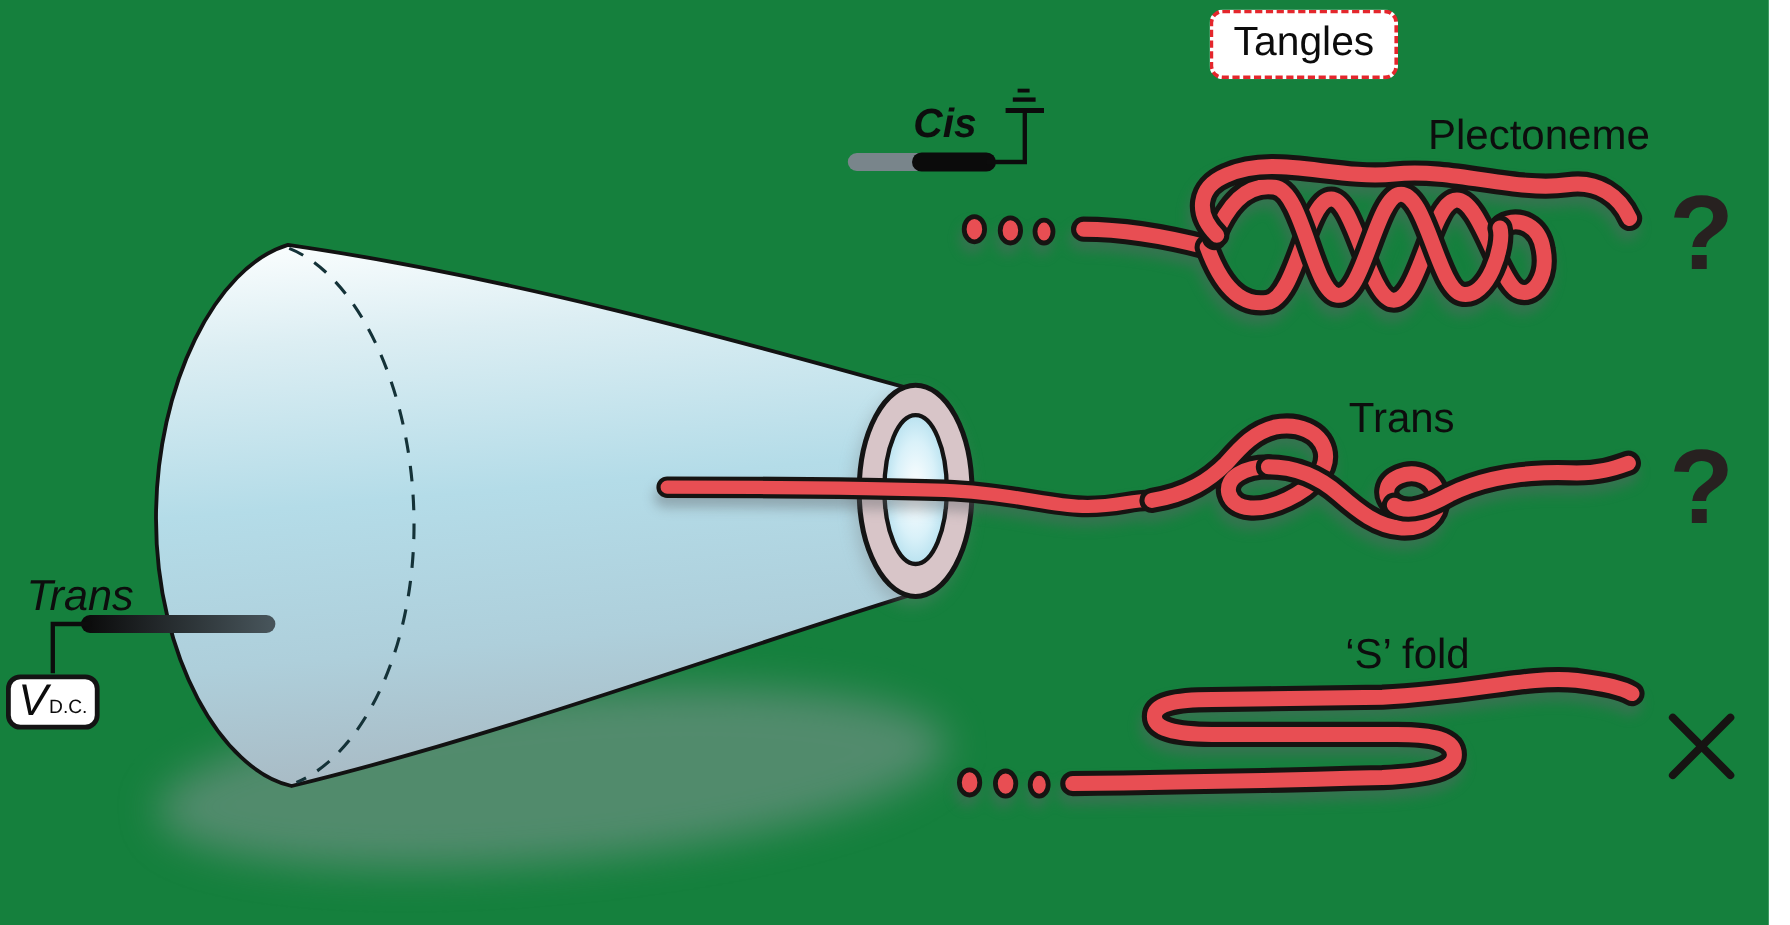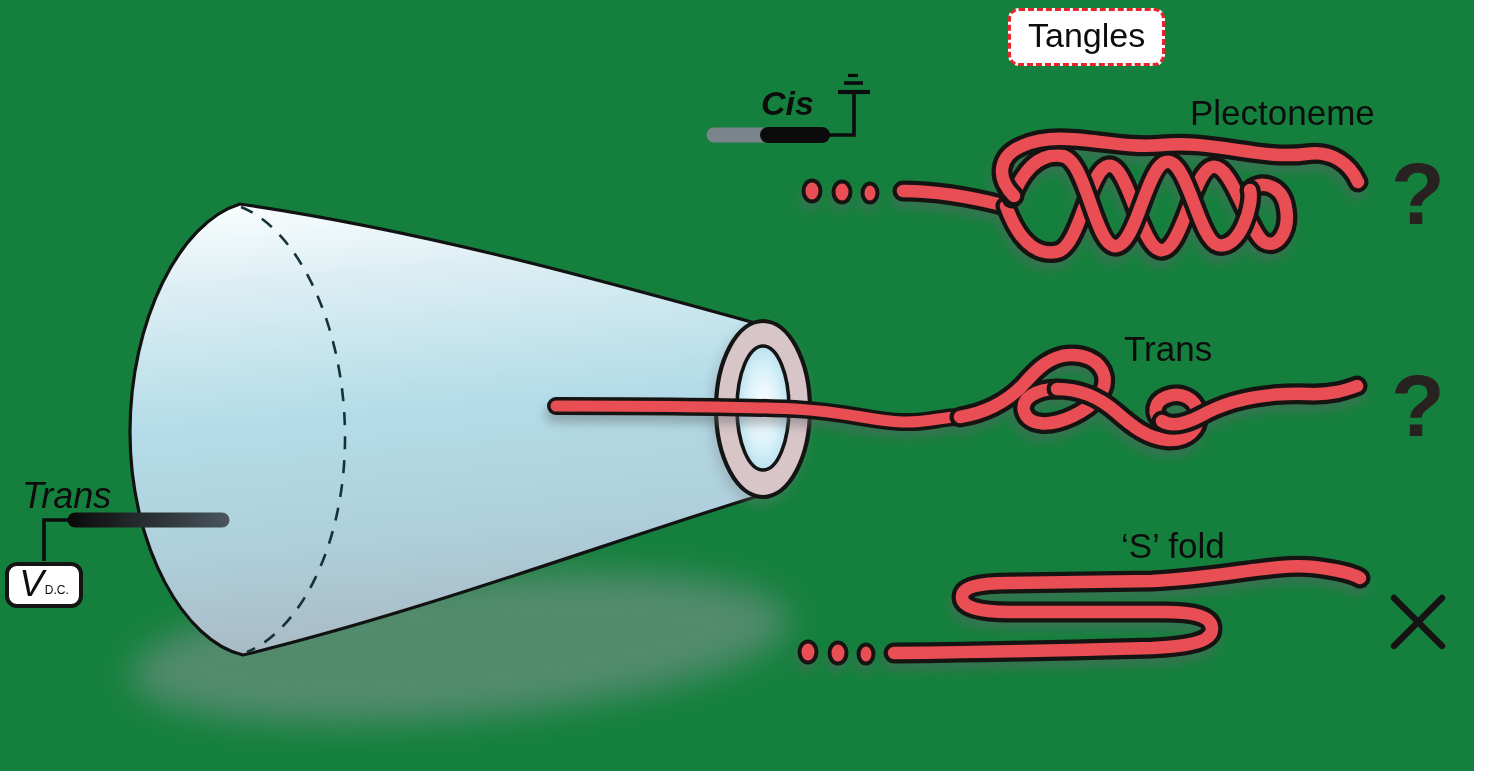--- a/index.html
+++ b/index.html
@@ -34,21 +34,21 @@
   .trans-label{left:22px;top:475px;font-size:36px;font-style:italic;}
   .qmark{position:absolute;left:1388px;width:60px;text-align:center;
     font-size:88px;font-weight:700;color:#272120;line-height:1;}
   .q1{top:150px;} .q2{top:362px;}
   .vdc-box{
     position:absolute;left:5px;top:562px;width:70px;height:38px;
     border:4px solid #141414;border-radius:12px;background:#ffffff;
     display:flex;align-items:center;justify-content:center;
   }
   .vdc-v{font-size:37px;font-style:italic;color:#0c0c0c;line-height:1;margin-top:-3px;}
-  .vdc-sub{font-size:12px;color:#0c0c0c;margin-top:9px;margin-left:1px;}
+  .vdc-sub{font-size:16px;color:#0c0c0c;margin-top:9px;margin-left:1px;}
 </style>
 </head>
 <body>
 
 <div class="canvas">
 
   <svg class="art" width="1492" height="771" viewBox="0 0 1492 771">
     <defs>
       <linearGradient id="gCone" x1="0" y1="0" x2="0.12" y2="1">
         <stop offset="0" stop-color="#fdffff"></stop>

